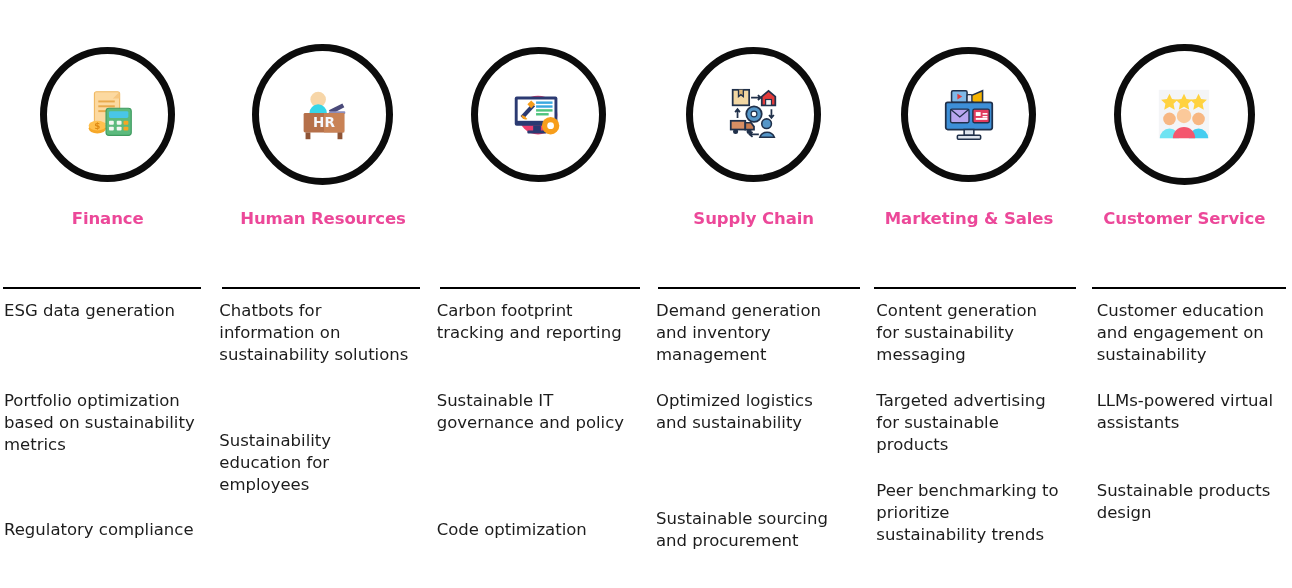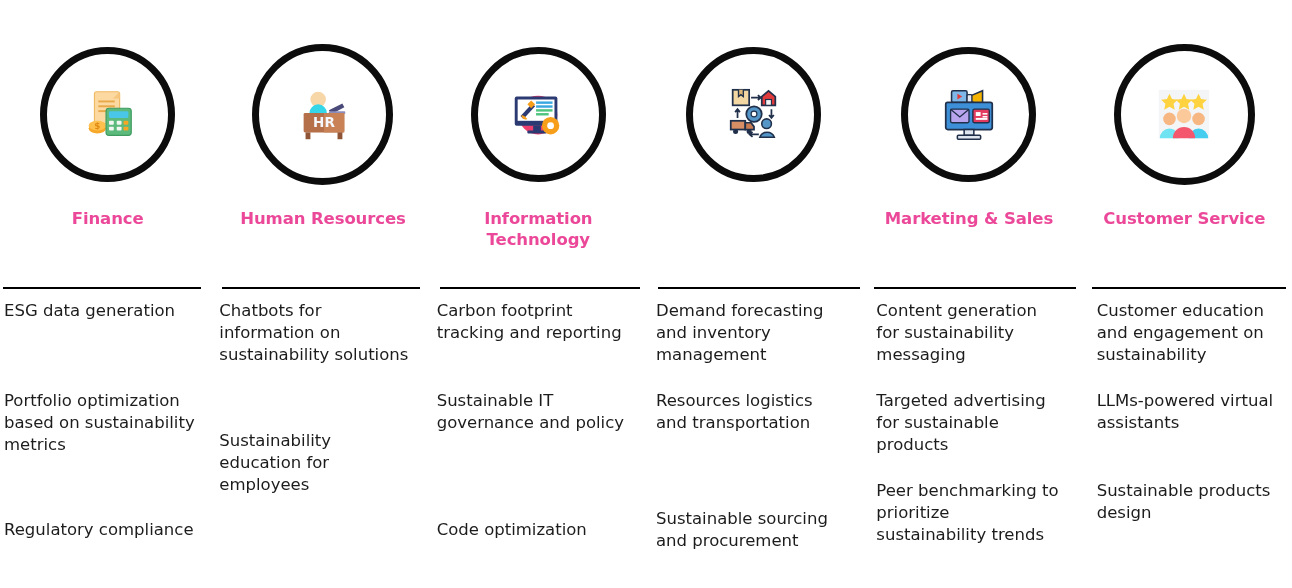--- a/index.html
+++ b/index.html
@@ -207,21 +207,20 @@
               <path d="M25 17 l4 4 -4 4 -4 -4 z" fill="#f79e1b"></path>
               <path d="M15 32 a4 4 0 0 0 6 4 l-3 -3 z" fill="#f79e1b"></path>
               <rect x="27" y="43" width="8" height="6" fill="#2b3a72"></rect>
               <rect x="21" y="48" width="20" height="3" rx="1" fill="#2b3a72"></rect>
               <circle cx="45" cy="43" r="9" fill="#f79e1b"></circle>
               <circle cx="45" cy="43" r="3.5" fill="#ffffff"></circle>
             </svg>
           </div>
         </div>
       </div>
-      <div class="col-label">Information Technology</div>
     </div>
 
     <div class="col-head">
       <div class="circle-wrap">
         <div class="circle">
           <div class="emblem">
             <svg viewBox="0 0 64 64">
               <rect x="10" y="6" width="17" height="16" fill="#f2d7a3" stroke="#20304a" stroke-width="1.8"></rect>
               <path d="M16 6 l0 7 2.5 -2 2.5 2 0 -7" fill="#e0b877" stroke="#20304a" stroke-width="1.4"></path>
               <path d="M40 22 l0 -9 7 -6 7 6 0 9 z" fill="#e23b3b" stroke="#20304a" stroke-width="1.8"></path>
@@ -235,20 +234,21 @@
               <circle cx="32" cy="31" r="8" fill="#5596c8" stroke="#20304a" stroke-width="1.8"></circle>
               <circle cx="32" cy="31" r="3" fill="#ffffff" stroke="#20304a" stroke-width="1.2"></circle>
               <path d="M29 14 l9 0 M36 11.5 l3 2.5 -3 2.5" stroke="#20304a" stroke-width="1.8" fill="none"></path>
               <path d="M50 26 l0 8 M47.5 32 l2.5 3 2.5 -3" stroke="#20304a" stroke-width="1.8" fill="none"></path>
               <path d="M37 52 l-9 0 M30.5 49.5 l-3 2.5 3 2.5" stroke="#20304a" stroke-width="1.8" fill="none"></path>
               <path d="M15 35 l0 -8 M12.5 29 l2.5 -3 2.5 3" stroke="#20304a" stroke-width="1.8" fill="none"></path>
             </svg>
           </div>
         </div>
       </div>
+      <div class="col-label">Supply Chain</div>
     </div>
 
     <div class="col-head">
       <div class="circle-wrap">
         <div class="circle">
           <div class="emblem">
             <svg viewBox="0 0 64 64">
               <rect x="14" y="7" width="16" height="12" rx="1.5" fill="#7fb8e8" stroke="#20304a" stroke-width="1.6"></rect>
               <path d="M20 10 l5 3 -5 3 z" fill="#e23b3b"></path>
               <path d="M34 12 l12 -5 0 16 -12 -5 z" fill="#f5b301" stroke="#20304a" stroke-width="1.6"></path>
@@ -332,24 +332,24 @@
       <div class="cell top">
           <span>Sustainable IT governance and policy</span>
         </div>
       <div class="cell">
           <span>Code optimization</span>
         </div>
     </div>
 
     <div class="bodycol c4">
       <div class="cell top">
-          <span>Demand forecasting and inventory management</span>
-        </div>
-      <div class="cell top">
-          <span>Resources logistics and transportation</span>
+          <span>Demand generation and inventory management</span>
+        </div>
+      <div class="cell top">
+          <span>Optimized logistics and sustainability</span>
         </div>
       <div class="cell">
           <span>Sustainable sourcing and procurement</span>
         </div>
     </div>
 
     <div class="bodycol c5">
       <div class="cell top">
           <span>Content generation for sustainability messaging</span>
         </div>

